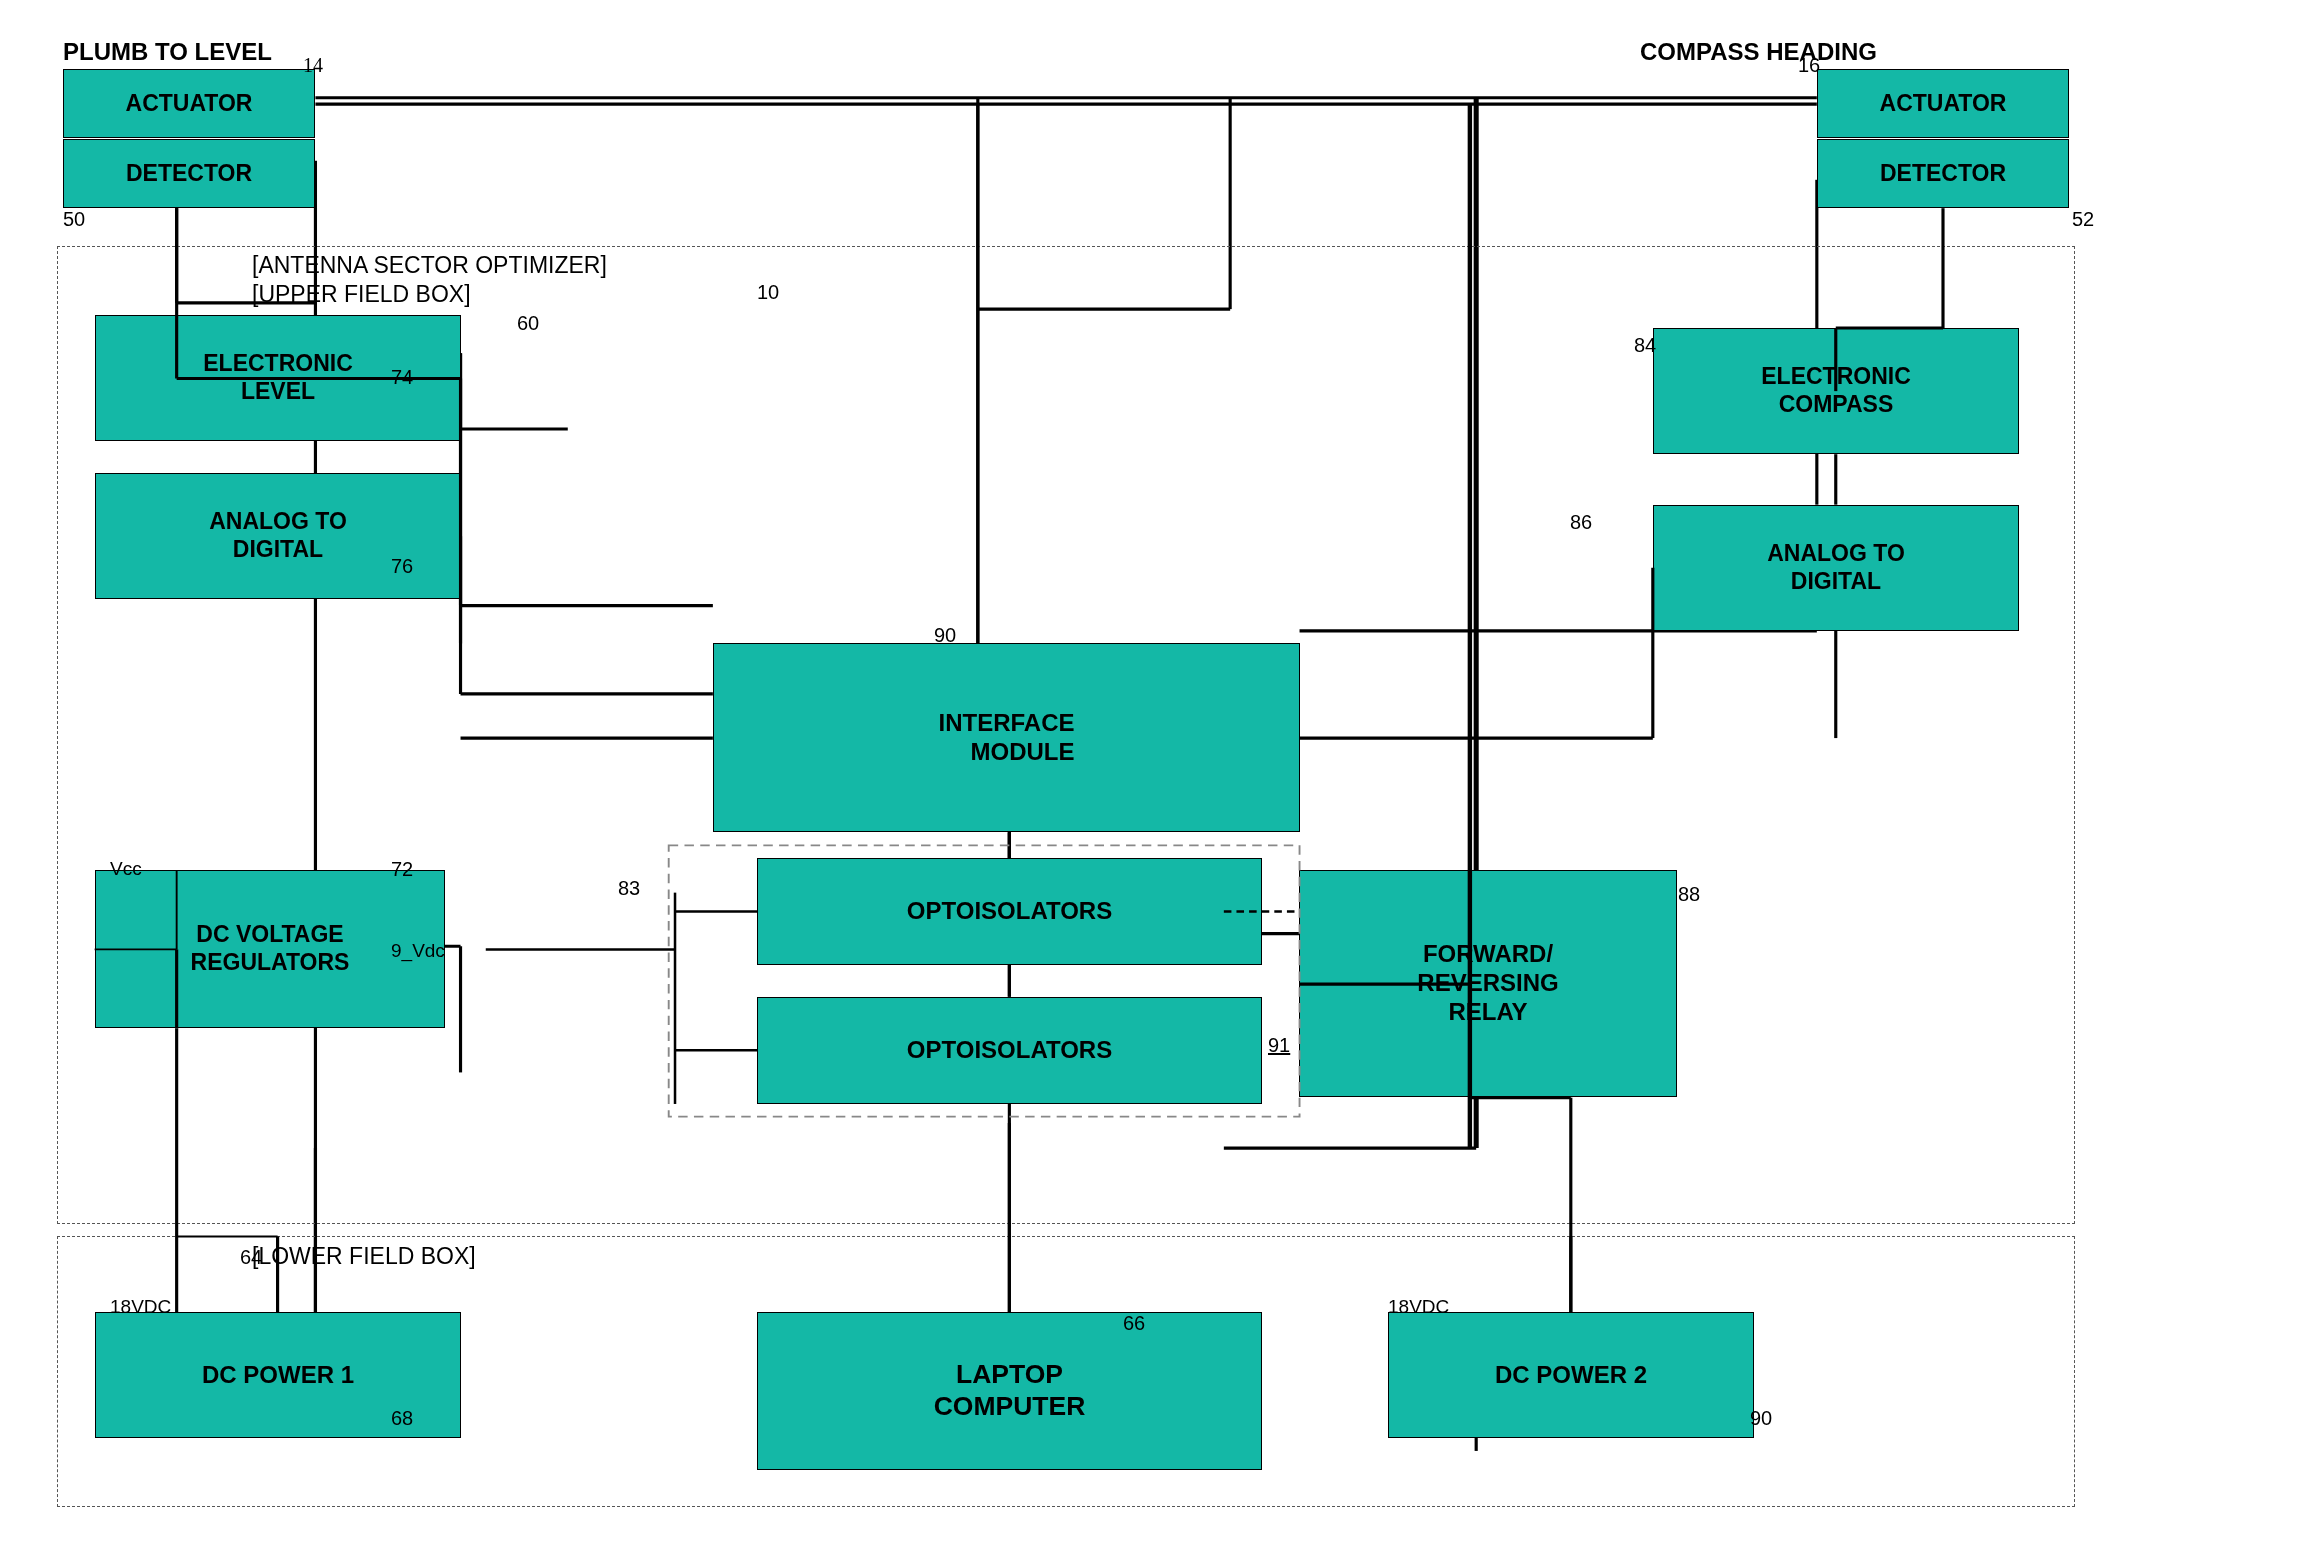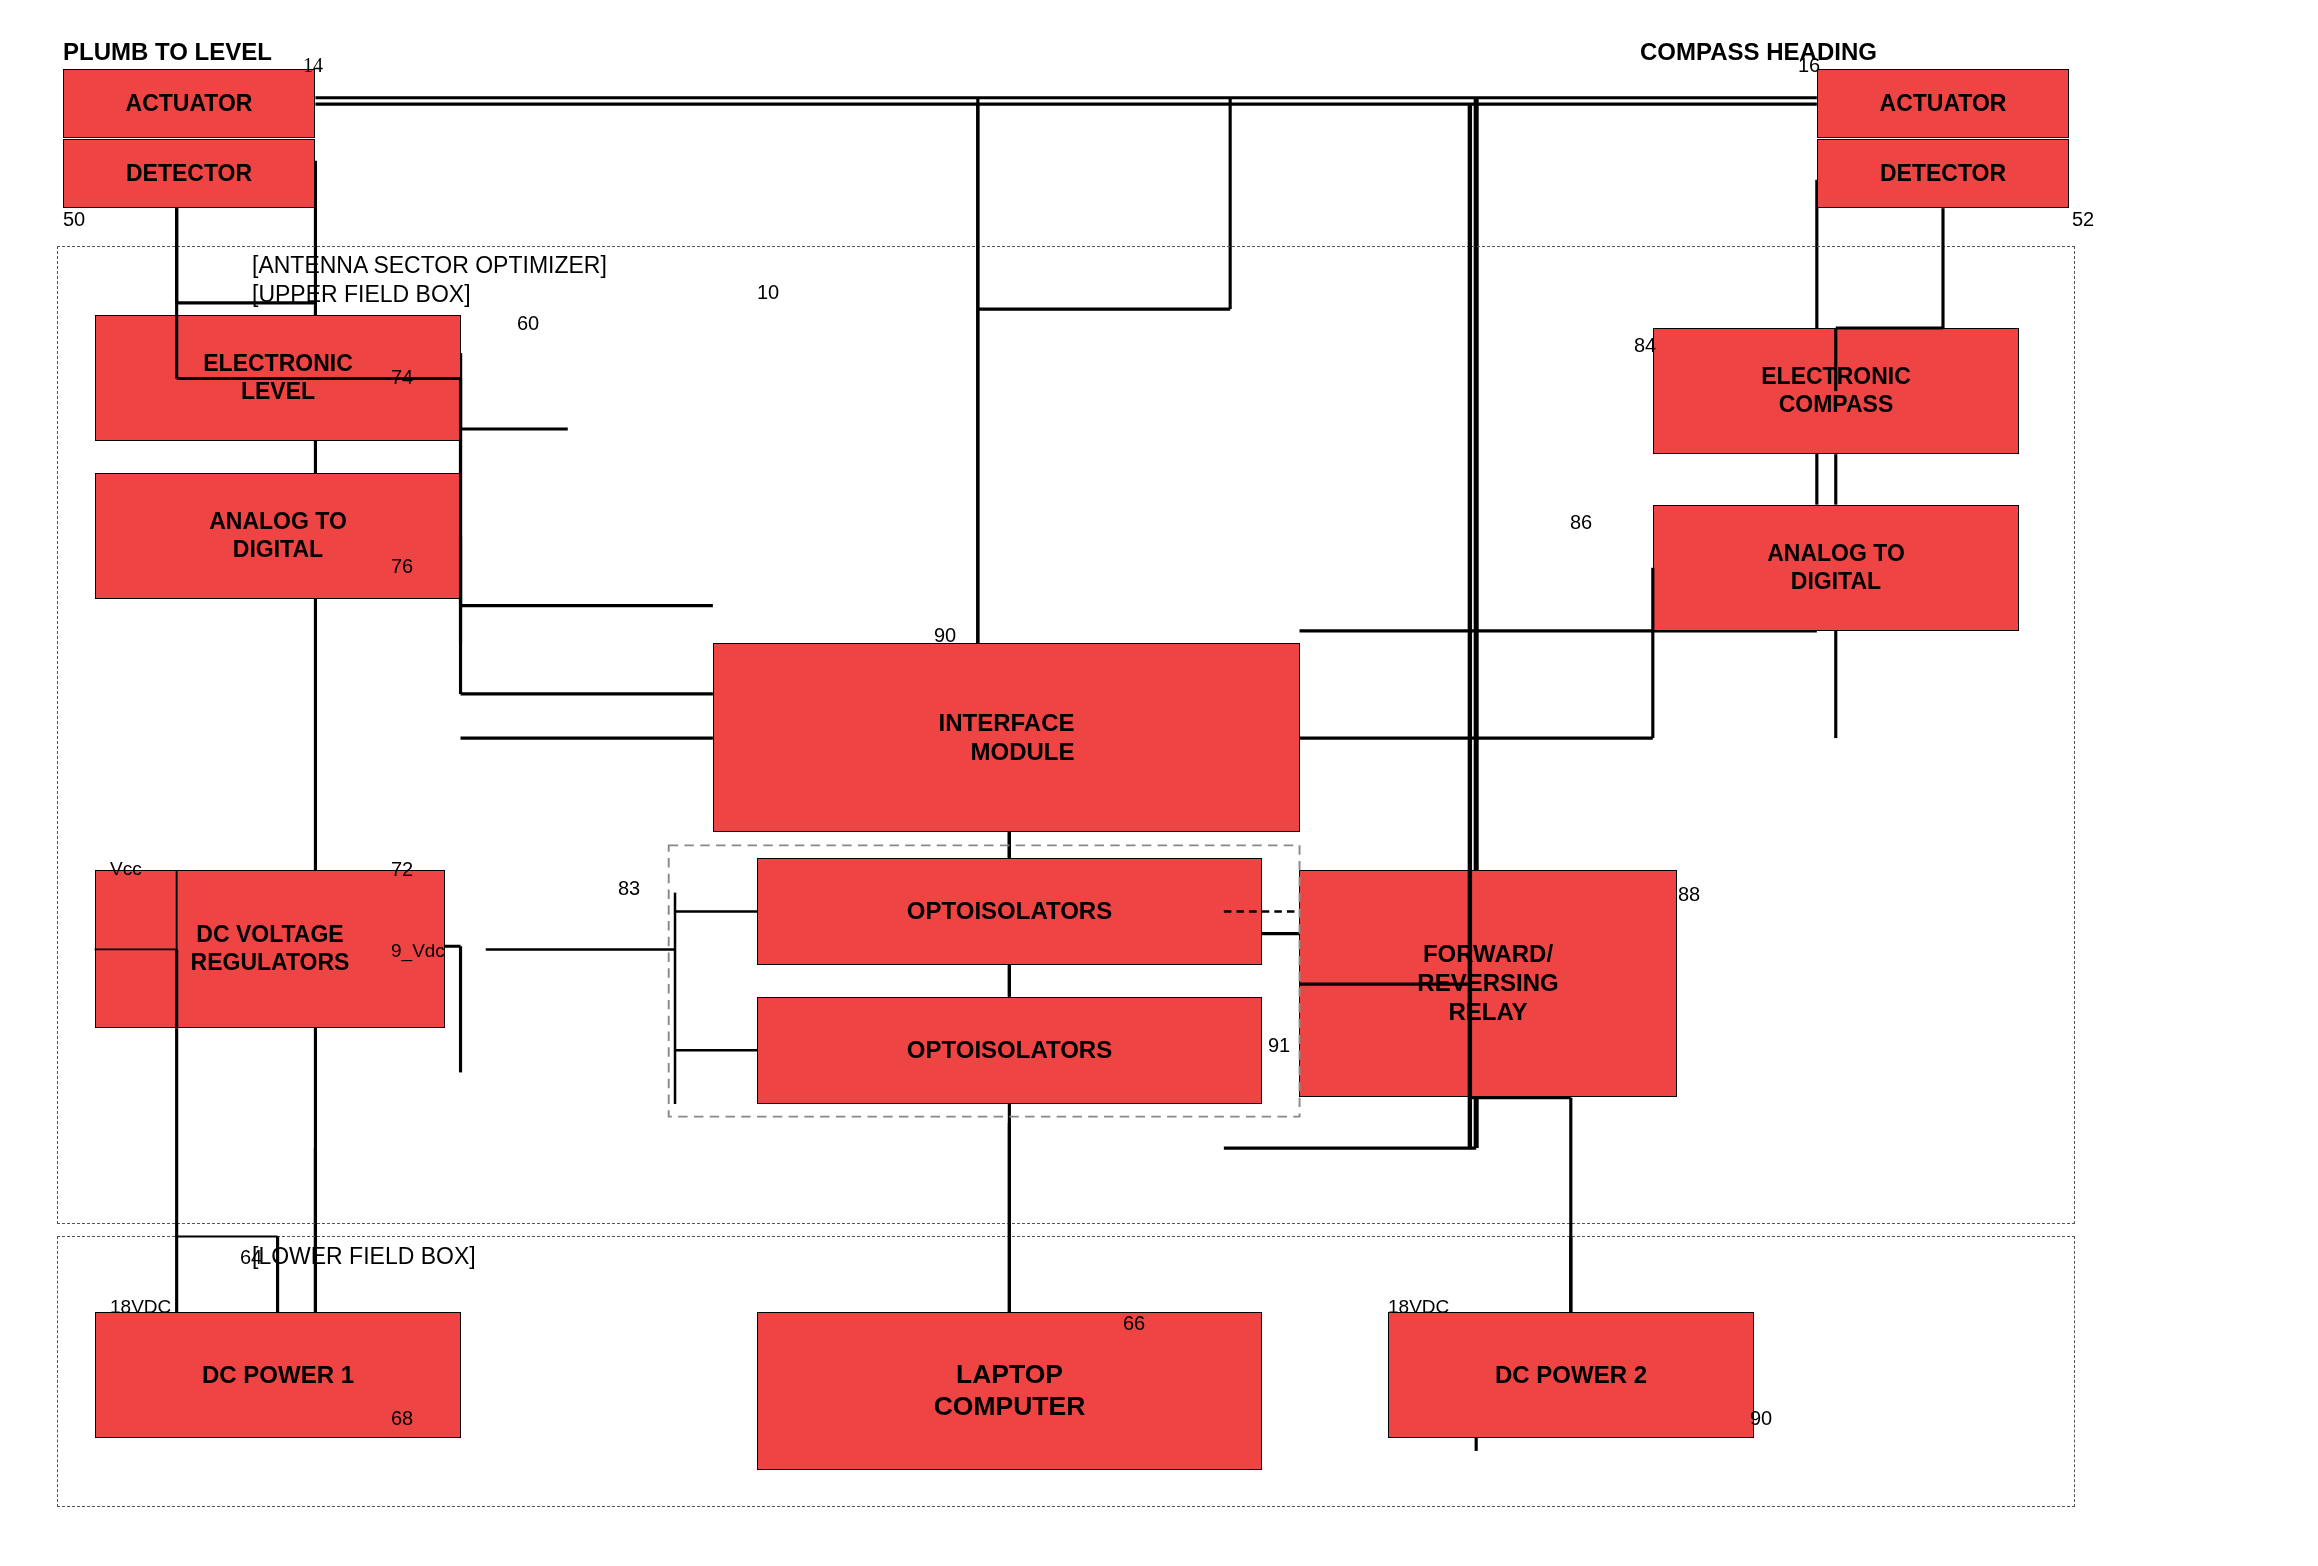--- a/index.html
+++ b/index.html
@@ -12,21 +12,21 @@
       overflow: hidden;
     }
     .diagram {
       position: relative;
       width: 2319px;
       height: 1567px;
     }
     .box {
       position: absolute;
       border: 1.9px solid #000;
-      background: #ef4444;
+      background: #14b8a6;
       display: flex;
       align-items: center;
       justify-content: center;
       text-align: center;
       font-size: 23px;
       font-weight: bold;
       font-family: Arial, sans-serif;
       line-height: 1.2;
     }
     .box-label {
@@ -161,21 +161,21 @@
   <div class="box-label" style="left:934px; top:624px;">90</div>
 
   <div class="box" style="left:757px; top:858px; width:505px; height:107px; font-size:24px;">
     <span>OPTOISOLATORS</span>
   </div>
   <div class="box-label" style="left:618px; top:877px;">83</div>
 
   <div class="box" style="left:757px; top:997px; width:505px; height:107px; font-size:24px;">
     <span>OPTOISOLATORS</span>
   </div>
-  <div class="box-label" style="left:1268px; top:1034px;">91</div>
+  <div class="box-label" style="left:1268px; top:1034px;text-decoration:underline;">91</div>
 
   <div class="box" style="left:95px; top:870px; width:350px; height:158px; font-size:23px; white-space:pre-line;">
     <span>DC VOLTAGE
 REGULATORS</span>
   </div>
   <div class="box-label" style="left:391px; top:858px;">72</div>
   <div class="box-label" style="left:110px; top:858px; font-size:19px;">Vcc</div>
   <div class="box-label" style="left:391px; top:940px; font-size:19px;text-align:right;">9_Vdc</div>
 
   <div class="box" style="left:1653px; top:328px; width:366px; height:126px; font-size:23px; white-space:pre-line;">

